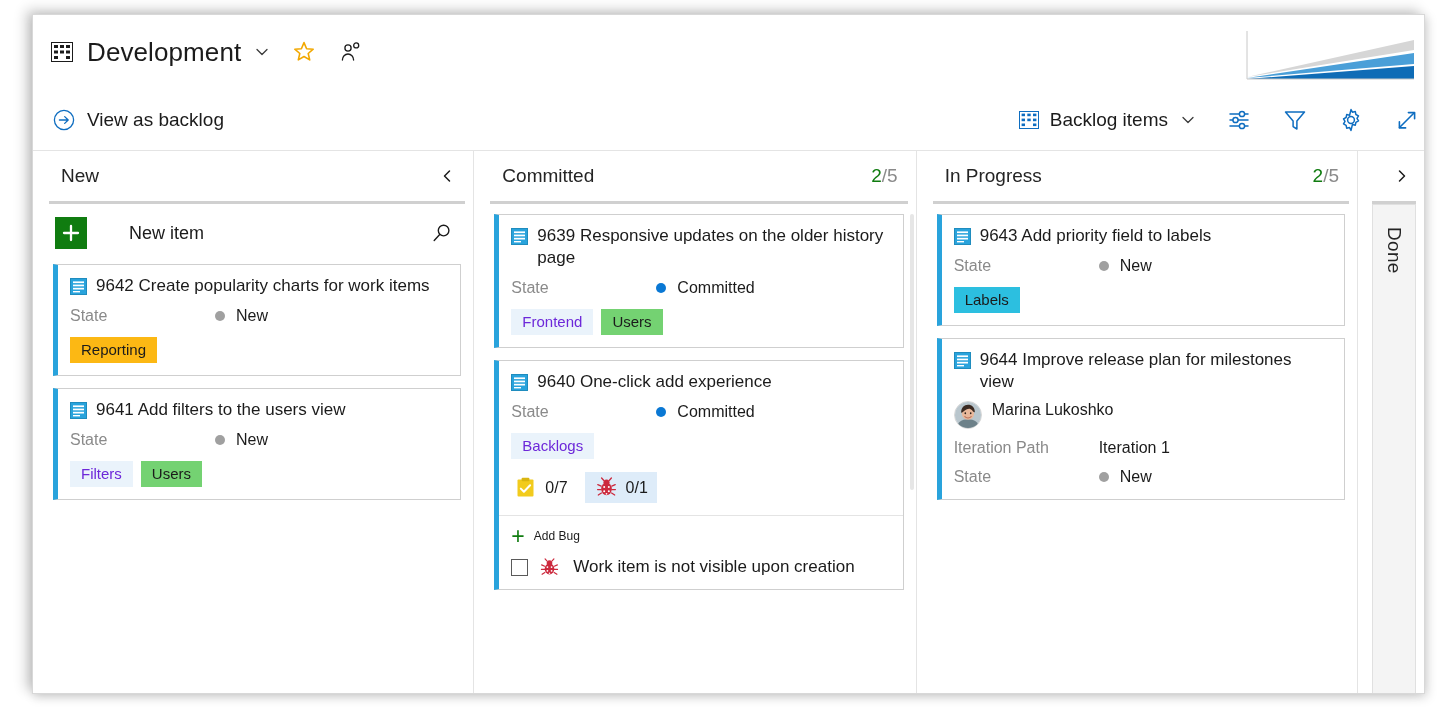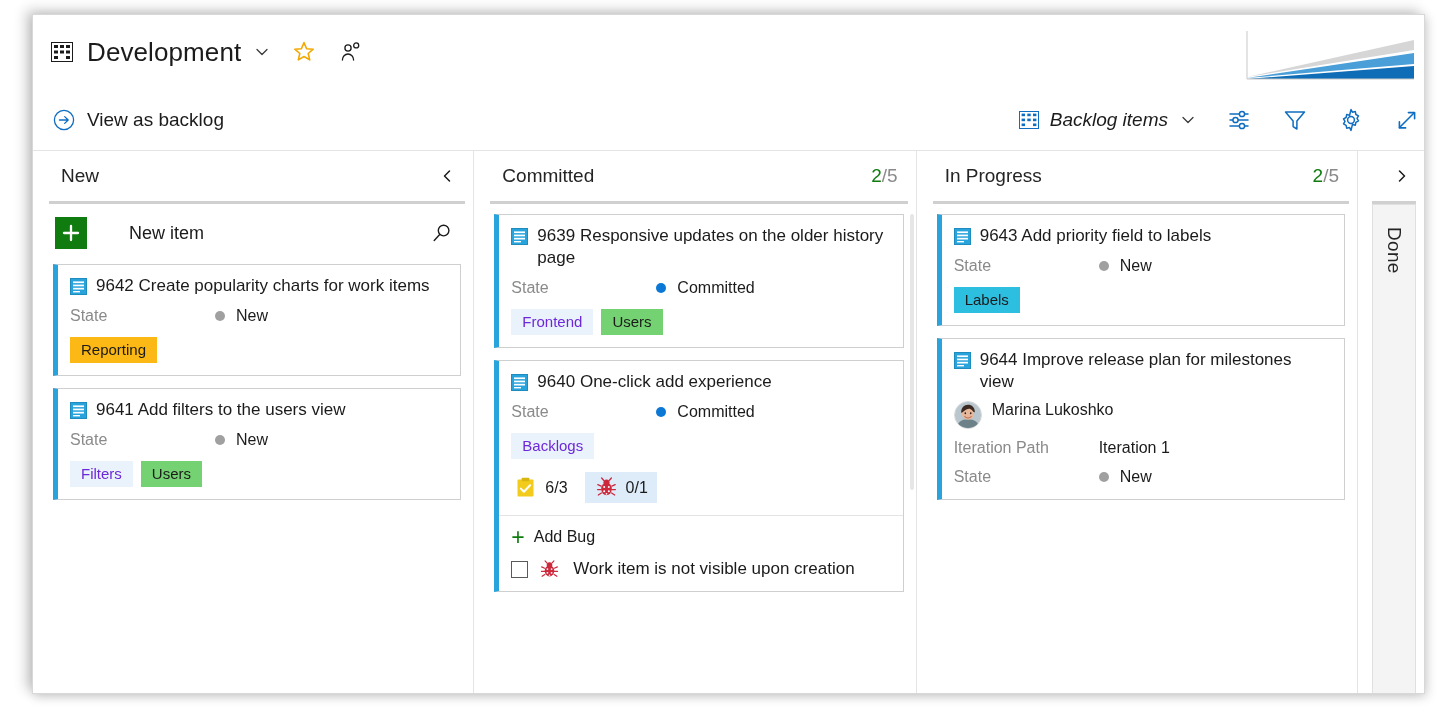--- a/index.html
+++ b/index.html
@@ -60,21 +60,21 @@
     display: flex; align-items: center; cursor: pointer;
   }
   .arrow-circle { width: 22px; height: 22px; color: #0e6dc0; flex: none; }
   #view-as-backlog .lbl {
     font-size: 19px; color: #1b1b1b; margin-left: 12px;
   }
   .tb-right { margin-left: auto; display: flex; align-items: center; }
   #backlog-items-picker { display: flex; align-items: center; cursor: pointer; }
   #backlog-items-picker .bl-icon { width: 20px; height: 18px; flex: none; }
   #backlog-items-picker .lbl {
-    font-size: 19px; color: #1b1b1b; margin-left: 11px; font-style: italic;
+    font-size: 19px; color: #1b1b1b; margin-left: 11px;
   }
   #backlog-items-picker .chev-down { margin-left: 12px; color: #3b3b3b; }
   .tb-icon {
     width: 26px; height: 26px; margin-left: 30px; color: #0e6dc0; flex: none;
     cursor: pointer;
   }
 
   
   #board {
     display: flex;
@@ -186,21 +186,21 @@
   .counter.hl { background: #deecf9; padding-left: 11px; }
   .counter .c-icon { width: 21px; height: 21px; margin-right: 9px; flex: none; }
 
   .card-divider { height: 1px; background: #e4e4e4; margin: 12px -14px 0 -12px; }
   .add-child-row {
     display: flex; align-items: center; margin-top: 12px; cursor: pointer;
   }
   .add-child-row .plus-glyph {
     color: #107c10; font-size: 23px; line-height: 16px; margin-right: 9px; font-weight: 400;
   }
-  .add-child-row .lbl { font-size: 16px; color: #1b1b1b; }
+  .add-child-row .lbl { font-size: 12px; color: #1b1b1b; }
   .child-row { display: flex; align-items: center; margin-top: 13px; }
   .child-check {
     width: 17px; height: 17px; border: 1px solid #5a5a5a; background: #fff;
     margin-right: 12px; flex: none; cursor: pointer;
   }
   .child-row .c-icon { width: 19px; height: 19px; margin-right: 14px; flex: none; }
   .child-row .lbl { font-size: 17px; color: #1b1b1b; }
 
   
   .col-scrollbar {
@@ -511,21 +511,21 @@
 
           <div class="counter-row">
             <span class="counter">
               <span class="c-icon">
                 <svg viewBox="0 0 21 21" xmlns="http://www.w3.org/2000/svg">
                   <rect x="2.5" y="2.5" width="16" height="17" rx="1" fill="#f2cb1d"></rect>
                   <rect x="6.6" y="0.8" width="7.8" height="3.4" rx="1" fill="#d9b510"></rect>
                   <path d="M5.8 11.6l3.1 3.1 6.2-6.5" stroke="#ffffff" stroke-width="2" fill="none" stroke-linecap="round" stroke-linejoin="round"></path>
                 </svg>
               </span>
-              <span>6/3</span>
+              <span>0/7</span>
             </span>
             <span class="counter hl">
               <span class="c-icon">
                 <svg viewBox="0 0 21 21" xmlns="http://www.w3.org/2000/svg">
                   <ellipse cx="10.5" cy="12" rx="5.3" ry="6.2" fill="#cc293d"></ellipse>
                   <circle cx="10.5" cy="5.6" r="3.1" fill="#cc293d"></circle>
                   <path d="M7.6 3.2L5.6 1M13.4 3.2L15.4 1" stroke="#cc293d" stroke-width="1.3" stroke-linecap="round"></path>
                   <path d="M5.2 9.1L1.8 7.6M5.2 12.6H1.6M5.4 16L2.3 18M15.8 9.1L19.2 7.6M15.8 12.6H19.4M15.6 16L18.7 18" stroke="#cc293d" stroke-width="1.3" stroke-linecap="round"></path>
                   <circle cx="8.2" cy="10" r="1" fill="#ffffff"></circle>
                   <circle cx="12.8" cy="10" r="1" fill="#ffffff"></circle>

